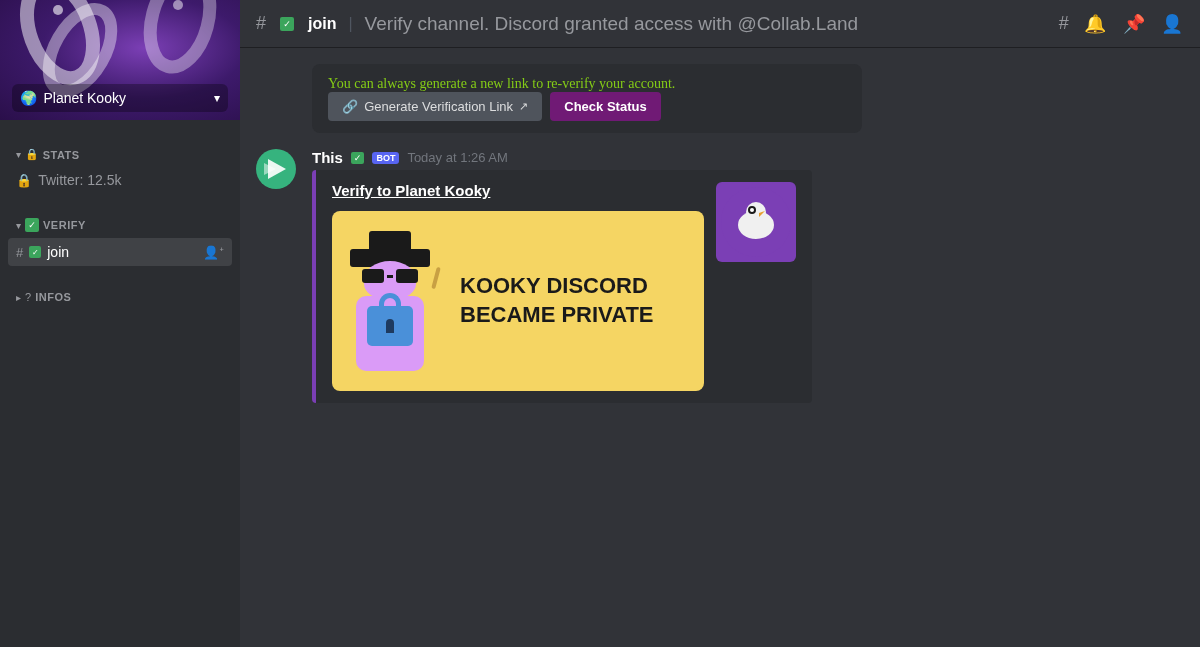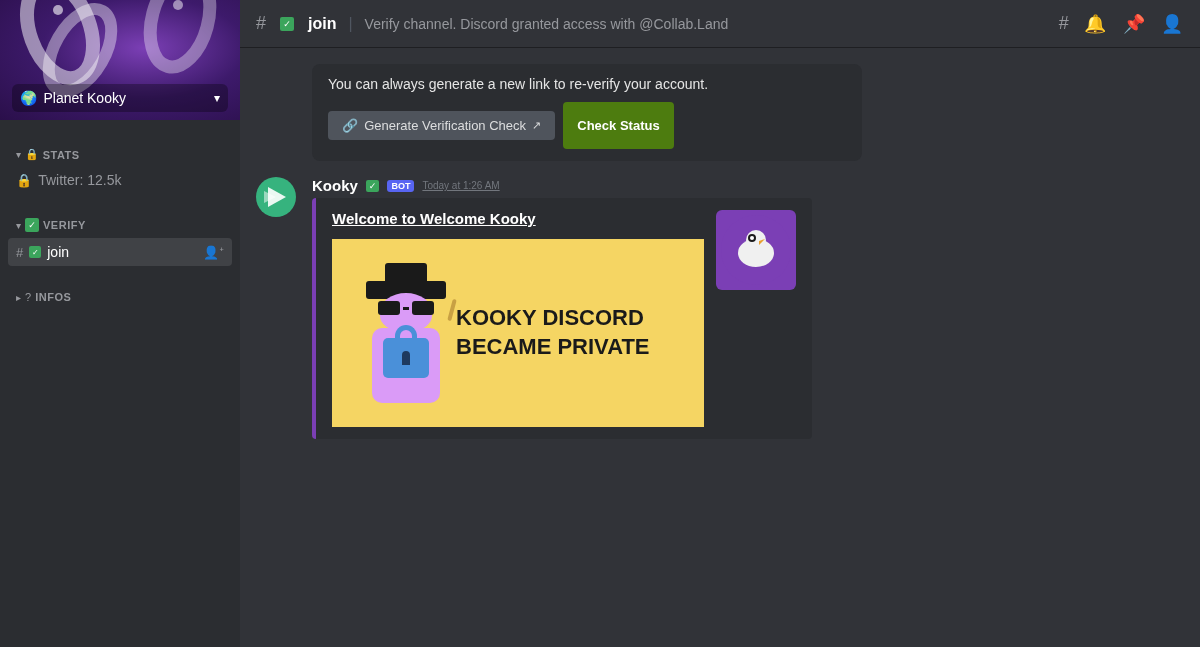--- a/index.html
+++ b/index.html
@@ -192,21 +192,21 @@
       font-size: 16px;
       color: #fff;
     }
 
     .channel-header-sep {
       color: #4f5660;
       font-size: 16px;
     }
 
     .channel-header-desc {
-      font-size: 14px;
+      font-size: 19px;
       color: #96989d;
     }
 
     .header-actions {
       margin-left: auto;
       display: flex;
       align-items: center;
       gap: 16px;
     }
 
@@ -228,22 +228,22 @@
       background: #2b2d31;
       border-radius: 8px;
       padding: 12px 16px;
       margin-bottom: 16px;
       max-width: 550px;
       margin-left: 56px;
     }
 
     .verify-text {
       font-size: 14px;
-      color: #e5e5e5;
-      margin-bottom: 10px;
+      color: #84cc16;
+      font-family: Liberation Serif, serif;
     }
 
     .verify-actions {
       display: flex;
       gap: 8px;
       align-items: center;
     }
 
     .btn-generate {
       background: #4f545c;
@@ -252,27 +252,27 @@
       color: #dcddde;
       font-size: 13px;
       padding: 7px 14px;
       cursor: pointer;
       display: flex;
       align-items: center;
       gap: 6px;
     }
 
     .btn-check {
-      background: #4d7c0f;
+      background: #701a75;
       border: none;
       border-radius: 4px;
       color: #fff;
       font-size: 13px;
       font-weight: 600;
-      padding: 16px 14px;
+      padding: 7px 14px;
       cursor: pointer;
     }
 
     
     .message {
       display: flex;
       gap: 16px;
       margin-bottom: 16px;
     }
 
@@ -319,23 +319,22 @@
       display: inline-flex;
       align-items: center;
       background: #3ba55c;
       color: #fff;
       font-size: 9px;
       border-radius: 2px;
       padding: 1px 3px;
     }
 
     .message-time {
-      font-size: 10px;
+      font-size: 13px;
       color: #72767d;
-      text-decoration: underline;
     }
 
     
     .embed {
       background: #2b2d31;
       border-left: 4px solid #7b3fb5;
       border-radius: 4px;
       padding: 12px 16px;
       max-width: 500px;
       display: flex;
@@ -376,26 +375,27 @@
       flex-shrink: 0;
       display: flex;
       align-items: center;
       justify-content: center;
       overflow: hidden;
     }
 
     
     .kooky-banner {
       background: #f5d563;
-      border-radius: 0;
-      padding: 24px;
+      border-radius: 8px;
+      padding: 8px;
       max-width: 420px;
       margin-top: 12px;
       display: flex;
       align-items: center;
+      gap: 20px;
       min-height: 180px;
     }
 
     .kooky-banner-text {
       font-family: 'Comic Sans MS', cursive, sans-serif;
       font-size: 22px;
       font-weight: 900;
       color: #1a1a1a;
       text-transform: uppercase;
       line-height: 1.3;
@@ -605,21 +605,21 @@
     </div>
   </div>
 
   <div class="messages-area">
 
     <div class="verify-box">
       <div class="verify-text">You can always generate a new link to re-verify your account.</div>
       <div class="verify-actions">
         <button class="btn-generate">
           <span>🔗</span>
-          <span>Generate Verification Check</span>
+          <span>Generate Verification Link</span>
           <span style="font-size:11px;">↗</span>
         </button>
         <button class="btn-check">
           <span>Check Status</span>
         </button>
       </div>
     </div>
 
     <div class="message">
 
@@ -627,29 +627,29 @@
         <svg width="32" height="32" viewBox="0 0 32 32">
 
           <polygon points="8,6 26,16 8,26" fill="#fff" opacity="0.9"></polygon>
           <polygon points="4,10 16,16 4,22" fill="#fff" opacity="0.5"></polygon>
         </svg>
       </div>
 
       <div class="message-content">
 
         <div class="message-header">
-          <span class="message-author">Kooky</span>
+          <span class="message-author">This</span>
           <span class="verify-badge-small">✓</span>
           <span class="bot-badge">BOT</span>
           <span class="message-time">Today at 1:26 AM</span>
         </div>
 
         <div class="embed">
           <div class="embed-body">
-            <div class="embed-title">Welcome to Welcome Kooky</div>
+            <div class="embed-title">Verify to Planet Kooky</div>
 
             <div class="kooky-banner">
 
               <div class="lock-char">
 
                 <div class="lock-hat-top" style="top:0; width:42px; height:22px; background:#1a1a1a; border-radius:3px 3px 0 0; position:absolute; left:50%; transform:translateX(-50%);"></div>
 
                 <div class="lock-hat" style="top:18px;"></div>
 
                 <div class="lock-head" style="top:30px;"></div>

